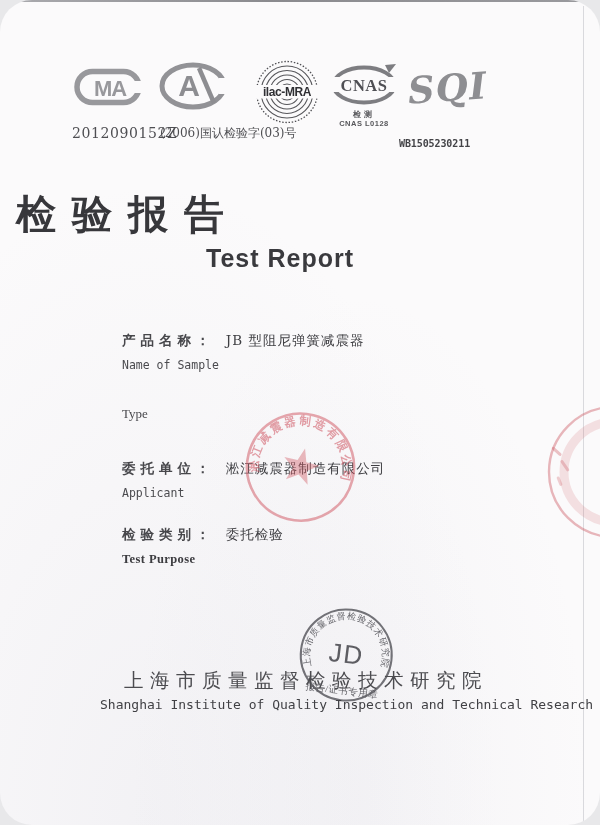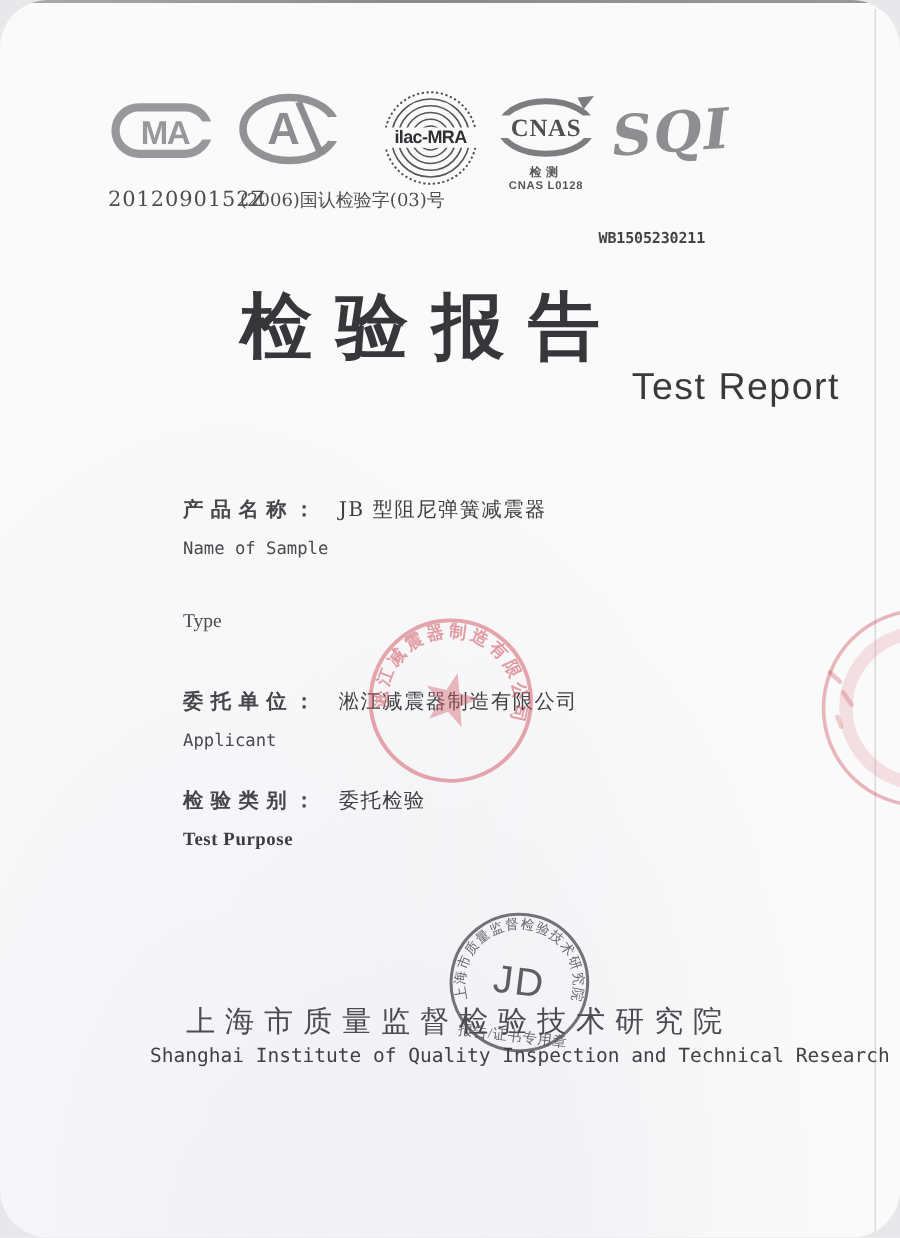--- a/index.html
+++ b/index.html
@@ -29,28 +29,28 @@
 
   .cnas-caption1 { position:absolute; top:109px; left:331px; width:66px; text-align:center;
     font-size:8px; letter-spacing:3px; color:#56565a; font-weight:bold; }
   .cnas-caption2 { position:absolute; top:119px; left:331px; width:66px; text-align:center;
     font-size:7.5px; letter-spacing:0.5px; color:#56565a; font-weight:bold;
     font-family:"Liberation Sans",sans-serif; }
 
   .cert-num { position:absolute; top:125px; left:72px; font-size:14px; letter-spacing:0.6px; color:#4e4e52; }
   .cert-ref { position:absolute; top:125px; left:160px; font-size:12px; color:#4e4e52; }
 
-  .report-no { position:absolute; top:154px; left:399px; font-size:10px; font-weight:bold;
+  .report-no { position:absolute; top:138px; left:399px; font-size:10px; font-weight:bold;
     letter-spacing:-0.1px; color:#434347; font-family:"DejaVu Sans Mono","Liberation Mono",monospace; }
 
-  .title-cn { position:absolute; top:191px; left:0; width:560px; text-align:center;
-    font-size:48px; font-weight:bold; letter-spacing:16px; text-indent:16px;
+  .title-cn { position:absolute; top:191px; left:0; width:560px; 
+    font-size:40px; font-weight:bold; letter-spacing:16px; text-indent:16px;
     color:#37373b; line-height:1.15; }
-  .title-en { position:absolute; top:244px; left:0; width:560px; text-align:right;
-    font-size:25px; font-weight:normal; letter-spacing:1px; color:#3a3a3e;
+  .title-en { position:absolute; top:244px; left:0; width:560px; text-align:center;
+    font-size:25px; font-weight:bold; letter-spacing:1px; color:#3a3a3e;
     font-family:"Liberation Sans",sans-serif; }
 
   .field { position:absolute; left:122px; width:420px; }
   .field-r1 { top:331px; } .field-r2 { top:397px; } .field-r3 { top:459px; } .field-r4 { top:525px; }
   .field-cn { font-size:13.5px; line-height:18px; white-space:nowrap; }
   .flabel { font-weight:bold; letter-spacing:5px; color:#47474b; margin-right:7px; }
   .fvalue { letter-spacing:1px; color:#3e3e42; }
   .field-en { margin-top:9px; color:#4a4a4e; }
   .en-mono { font-family:"DejaVu Sans Mono","Liberation Mono",monospace; font-size:11.5px; }
   .en-serif { font-family:"Liberation Serif",serif; font-size:13px; }

